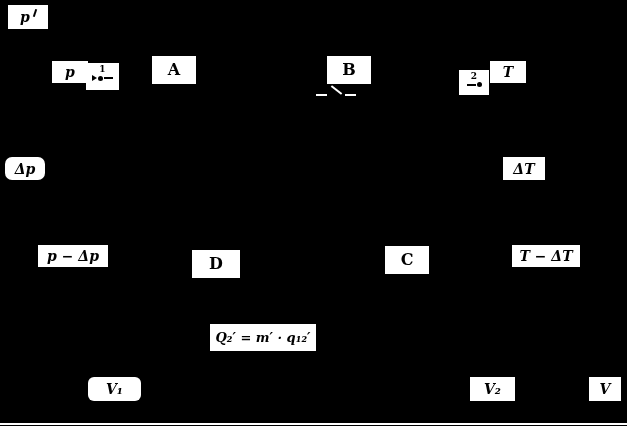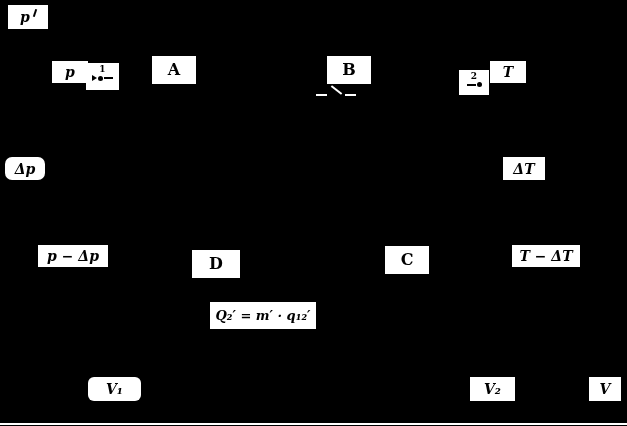--- a/index.html
+++ b/index.html
@@ -99,21 +99,21 @@
   <div class="box" style="left:503px; top:157px; width:42px; height:23px;">ΔT</div>
 
   <div class="box" style="left:38px; top:245px; width:70px; height:22px;">p − Δp</div>
 
   <div class="box node" style="left:192px; top:250px; width:48px; height:28px;">D</div>
 
   <div class="box node" style="left:385px; top:246px; width:44px; height:28px;">C</div>
 
   <div class="box" style="left:477px; top:245px; width:68px; height:22px;margin-left:35px;">T − ΔT</div>
 
-  <div class="box eq" style="left:210px; top:302px; width:106px; height:27px;">Q₂′ = m′ · q₁₂′</div>
+  <div class="box eq" style="left:210px; top:324px; width:106px; height:27px;">Q₂′ = m′ · q₁₂′</div>
 
   <div class="box" style="left:88px; top:377px; width:53px; height:24px;border-radius:6px;">V₁</div>
 
 
   <div class="box" style="left:470px; top:377px; width:45px; height:24px;">V₂</div>
 
   <div class="box" style="left:589px; top:377px; width:32px; height:24px;">V</div>
 
   <div class="baseline" style="left:0; top:423px; width:627px; height:2px;"></div>
 

